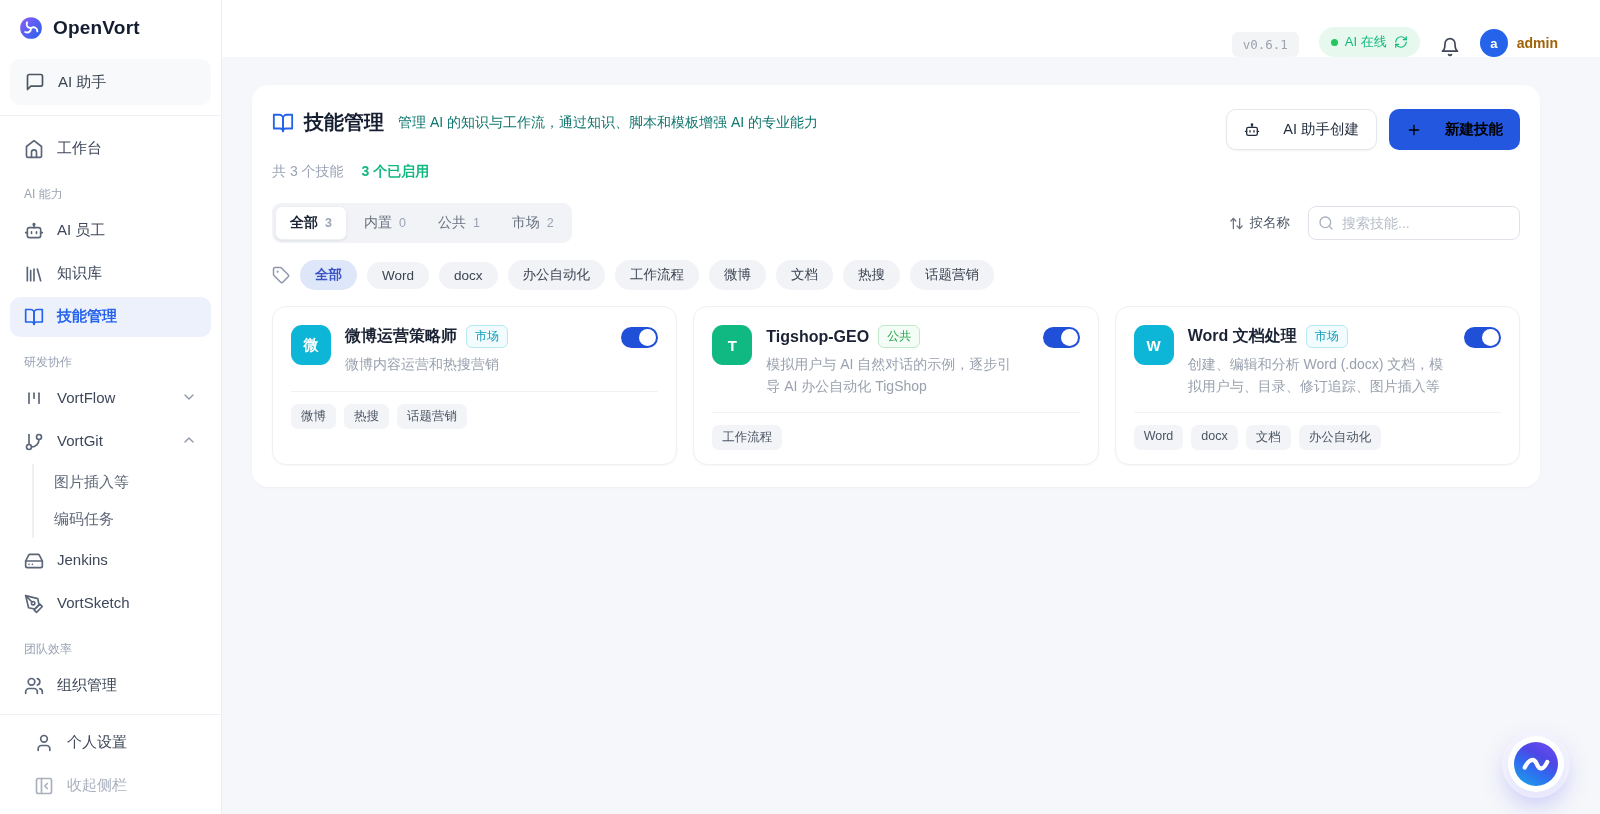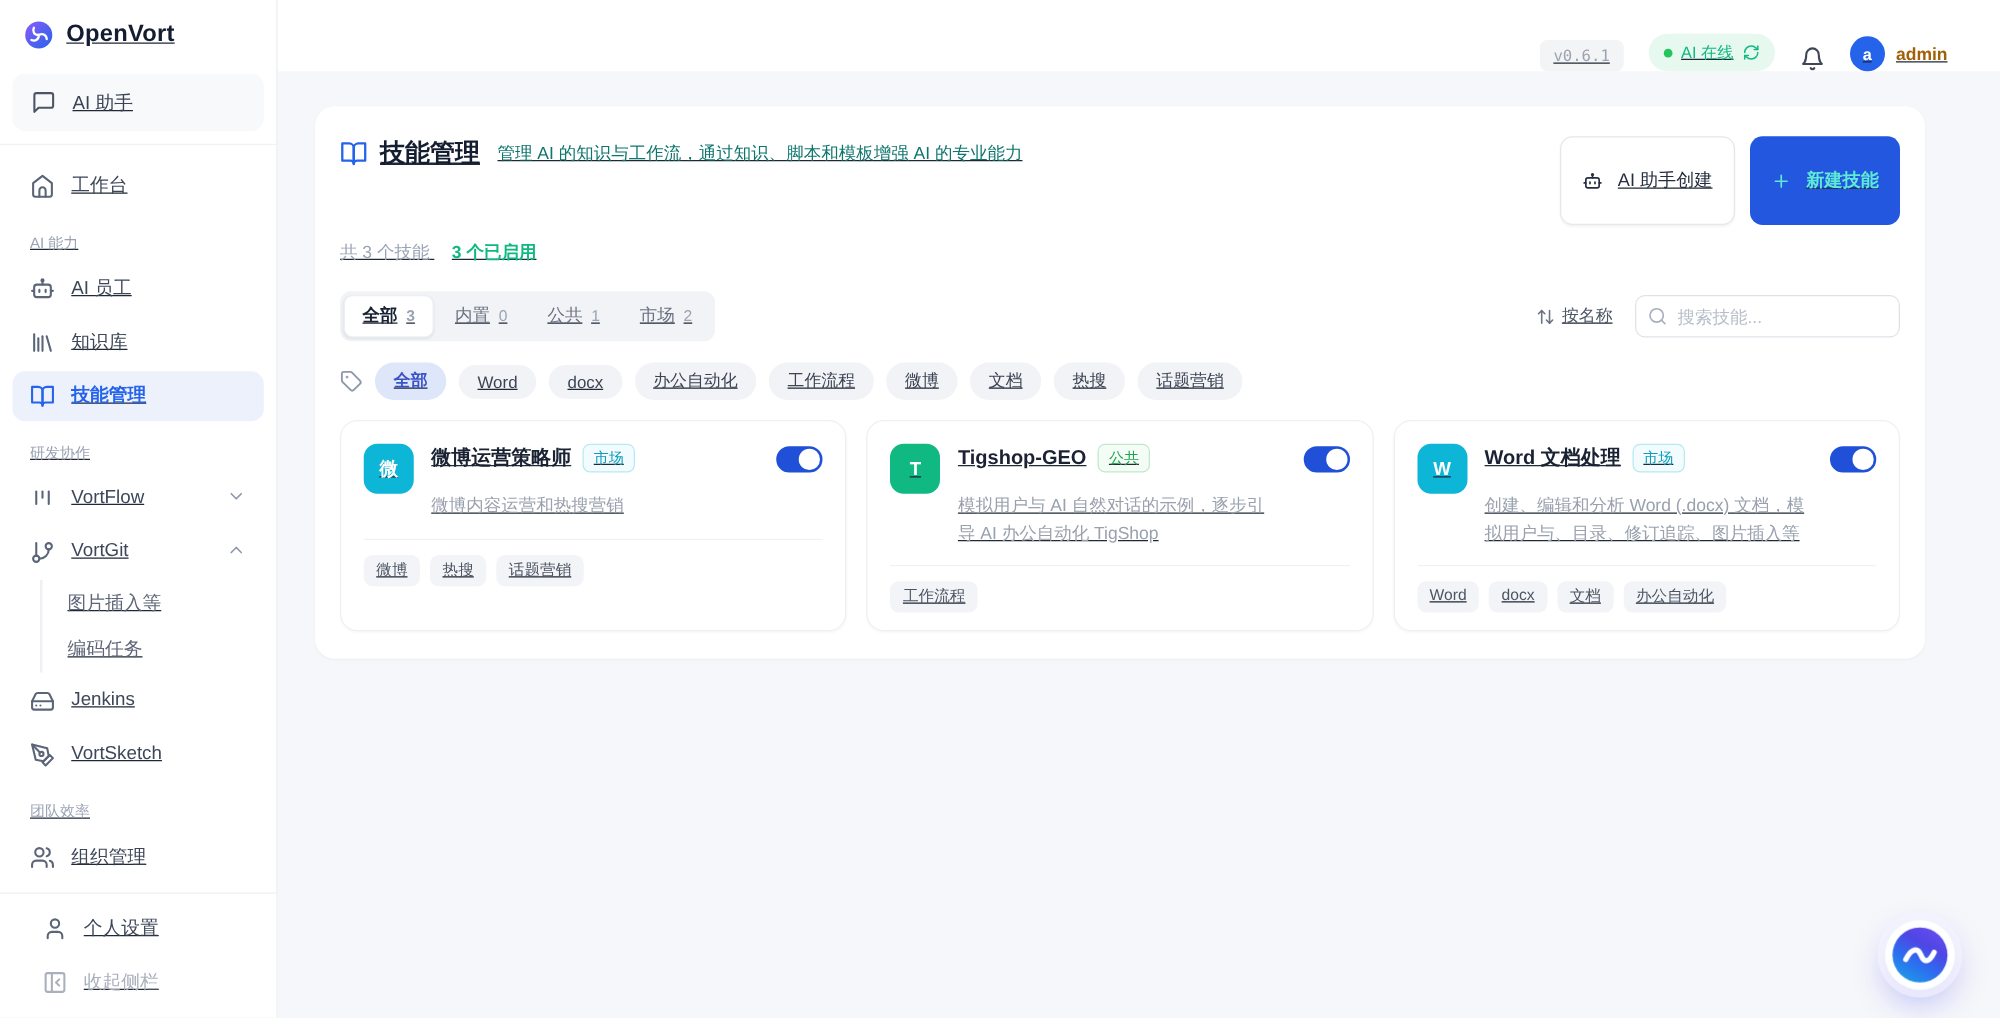--- a/index.html
+++ b/index.html
@@ -1,17 +1,17 @@
 <!DOCTYPE html>
 <html lang="zh"><head>
 <meta charset="utf-8">
 <style>
   *{margin:0;padding:0;box-sizing:border-box}
   html,body{width:1600px;height:814px;overflow:hidden;font-family:"Liberation Sans",sans-serif;background:#f6f7fa;color:#1f2937}
-  .app{display:flex;height:100%;text-decoration:underline;}
+  .app{display:flex;height:100%;}
 
   
   .ic{width:20px;height:20px;fill:none;stroke:currentColor;stroke-width:2;stroke-linecap:round;stroke-linejoin:round;flex:none}
   .ic-sm{width:16px;height:16px}
   .ic-xs{width:14px;height:14px}
 
   
   .sidebar{width:222px;background:#fff;border-right:1px solid #eceef2;display:flex;flex-direction:column;position:relative;z-index:3}
   .logo{display:flex;align-items:center;gap:9px;padding:15px 18px 14px;cursor:pointer}
   .logo-name{font-size:19px;font-weight:800;color:#141c30;letter-spacing:.2px}
@@ -44,23 +44,23 @@
 
   
   .content{flex:1;overflow:hidden}
   .panel{margin:28px 60px 0 30px;background:#fff;border-radius:16px;padding:24px 20px 22px;box-shadow:0 1px 2px rgba(16,24,40,.04)}
   .page-head{display:flex;justify-content:space-between;align-items:flex-start}
   .title-wrap{display:flex;align-items:center;gap:10px}
   .title-wrap .ic{width:22px;height:22px;color:#2563eb}
   .page-title{font-size:20px;font-weight:800;color:#151d31}
   .page-subtitle{font-size:14px;color:#0f766e;margin-left:4px}
   .actions{display:flex;gap:12px}
-  .btn{display:flex;align-items:center;gap:12px;border-radius:10px;font-size:14.5px;padding:25px 17px;cursor:pointer;border:none}
+  .btn{display:flex;align-items:center;gap:23px;border-radius:10px;font-size:14.5px;padding:10px 17px;cursor:pointer;border:none}
   .btn-outline{background:#fff;border:1px solid #e4e7ec;color:#252e3f;box-shadow:0 1px 2px rgba(16,24,40,.05)}
-  .btn-primary{background:#2357e0;color:#5eead4;font-weight:600}
+  .btn-primary{background:#2357e0;color:#000000;font-weight:600}
   .stats{margin-top:13px;font-size:14px;color:#9aa3b4}
   .stats .enabled{color:#10b981;font-weight:600;margin-left:14px}
 
   .toolbar{margin-top:22px;display:flex;align-items:center;justify-content:space-between}
   .tabs{background:#f1f3f6;border-radius:9px;padding:3px;display:flex;gap:2px}
   .tab{display:flex;align-items:center;gap:7px;padding:7px 14px;border-radius:7px;font-size:14px;color:#6a7280;cursor:pointer;border:1px solid transparent}
   .tab .count{font-size:12.5px;color:#9aa3b4}
   .tab.active{background:#fff;border-color:#edeff3;color:#1a2233;font-weight:700;box-shadow:0 1px 2px rgba(16,24,40,.08)}
   .toolbar-right{display:flex;align-items:center;gap:18px}
   .sort{display:flex;align-items:center;gap:6px;font-size:13.5px;color:#4b5563;cursor:pointer}
@@ -78,21 +78,21 @@
   .cards{margin-top:16px;display:grid;grid-template-columns:repeat(3,1fr);gap:16px}
   .card{background:#fff;border:1px solid #eef0f3;border-radius:14px;padding:18px 18px 14px;box-shadow:0 1px 2px rgba(16,24,40,.03);display:flex;flex-direction:column;min-height:138px;cursor:pointer}
   .card-top{display:flex;gap:14px}
   .skill-icon{width:40px;height:40px;border-radius:11px;color:#fff;font-weight:700;font-size:15px;display:flex;align-items:center;justify-content:center;flex:none}
   .card-info{flex:1;min-width:0}
   .title-row{display:flex;align-items:center;gap:9px}
   .card-title{font-size:16px;font-weight:800;color:#1a2233}
   .badge{font-size:12px;padding:2px 8px;border-radius:6px;border:1px solid;flex:none}
   .badge-market{color:#0d9cba;border-color:#b6e9f1;background:#f2fcfe}
   .badge-public{color:#21a24d;border-color:#c0e9cc;background:#f4fcf6}
-  .desc{margin-top:16px;font-size:14px;color:#99a1ae;line-height:1.55;padding-right:6px}
+  .desc{margin-top:6px;font-size:14px;color:#99a1ae;line-height:1.55;padding-right:6px}
   .toggle{width:37px;height:21px;border-radius:999px;background:#2050d8;position:relative;flex:none;cursor:pointer;margin-top:2px}
   .toggle::after{content:"";position:absolute;top:2px;right:2px;width:17px;height:17px;border-radius:50%;background:#fff}
   .card-footer{border-top:1px solid #f1f2f5;margin-top:15px;padding-top:12px;display:flex;gap:8px;flex-wrap:wrap}
   .ftag{background:#f3f4f7;border-radius:7px;padding:4px 10px;font-size:12.5px;color:#4b5563}
 
   
   .orb{position:fixed;right:36px;bottom:22px;width:56px;height:56px;border-radius:50%;background:rgba(255,255,255,.9);box-shadow:0 0 0 6px rgba(244,242,255,.65),0 10px 26px rgba(99,102,241,.4);display:flex;align-items:center;justify-content:center;cursor:pointer;z-index:5}
   .orb-core{width:44px;height:44px;border-radius:50%;background:linear-gradient(210deg,#6b4ef2 5%,#4f46e5 35%,#2f6bf0 60%,#19a7e6 100%);display:flex;align-items:center;justify-content:center}
   .orb-core svg{width:34px;height:34px}
 </style>

